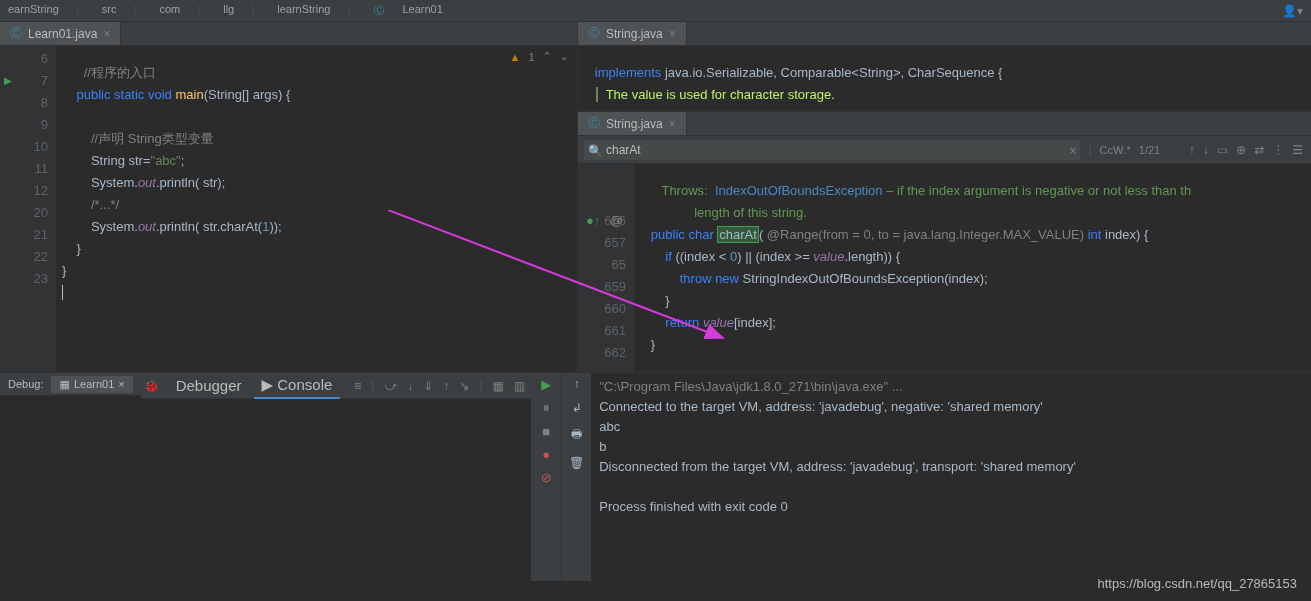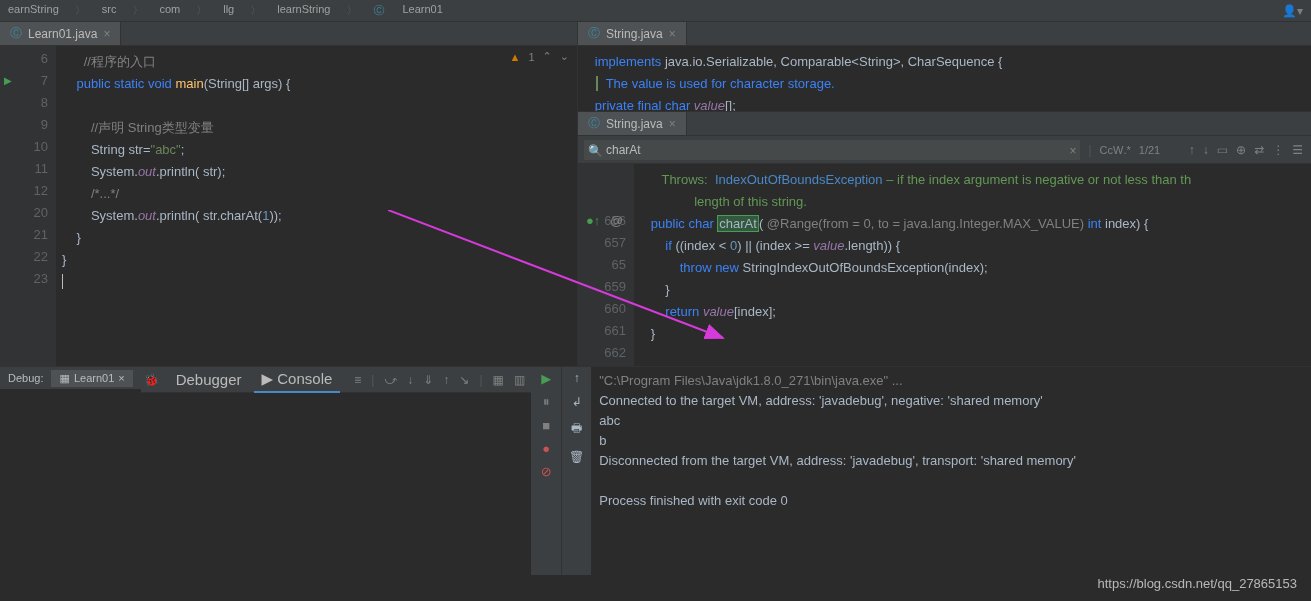--- a/index.html
+++ b/index.html
@@ -14,21 +14,21 @@
 .tab{display:flex;align-items:center;padding:0 10px;gap:6px;background:#4e5254;border-right:1px solid #323232;font-size:12px;color:#bbb}
 .tab .close{color:#808080;cursor:pointer}
 .tab .ficon{color:#3e86a0}
 .pane{position:relative;display:flex;flex-direction:column}
 .pane-left{width:578px;border-right:1px solid #323232}
 .pane-right{flex:1;display:flex;flex-direction:column}
 .editor{display:flex;flex:1;overflow:hidden;font-family:'JetBrains Mono',Consolas,monospace;font-size:13px;position:relative}
 .gutter{width:56px;background:#313335;color:#606366;text-align:right;padding:2px 8px 2px 2px;line-height:22px;position:relative}
 .gutter .ln{height:22px}
 .gutter .mark{position:absolute;left:2px;color:#499c54;font-size:10px}
-.code{flex:1;padding:5px 6px;line-height:22px;white-space:pre}
+.code{flex:1;padding:16px 6px;line-height:22px;white-space:pre}
 .kw{color:#3b82f6}
 .str{color:#6a8759}
 .fld{color:#9876aa;font-style:italic}
 .cm{color:#808080}
 .fn{color:#ffc66d}
 .num{color:#6897bb}
 .ann{color:#808080;font-size:13px}
 .indic{position:absolute;top:4px;right:8px;color:#808080;font-size:11px;display:flex;gap:8px;align-items:center}
 .warn{color:#cc7a00}
 .right-top{height:90px;border-bottom:1px solid #323232;display:flex;flex-direction:column}
@@ -117,21 +117,21 @@
   <div class="pane pane-right">
     <div class="right-top">
       <div class="tabs">
         <div class="tab">
           <span class="ficon">Ⓒ</span>
           <span>String.java</span>
           <span class="close">×</span>
         </div>
       </div>
       <div class="editor">
-        <div class="code"><div>   <span class="kw">implements </span><span>java.io.Serializable</span><span>, Comparable&lt;String&gt;, CharSequence {</span></div><div>      <span class="doc-border" style="color:#3b82f6">The value is used for character storage.</span></div><div>   <span class="kw">private final char </span><span class="fld">value</span><span>[];</span></div></div>
+        <div class="code"><div>   <span class="kw">implements </span><span>java.io.Serializable</span><span>, Comparable&lt;String&gt;, CharSequence {</span></div><div>      <span class="doc-border" style="color:#bef264">The value is used for character storage.</span></div><div>   <span class="kw">private final char </span><span class="fld">value</span><span>[];</span></div></div>
       </div>
     </div>
 
     <div class="tabs">
       <div class="tab">
         <span class="ficon">Ⓒ</span>
         <span>String.java</span>
         <span class="close">×</span>
       </div>
     </div>

